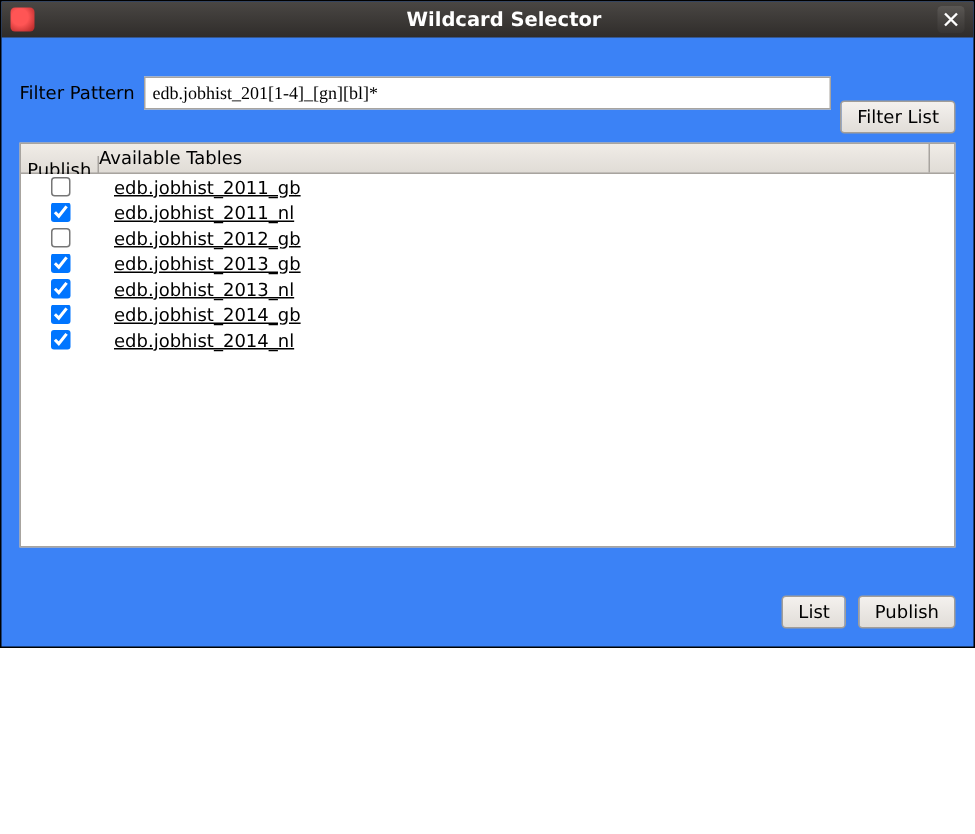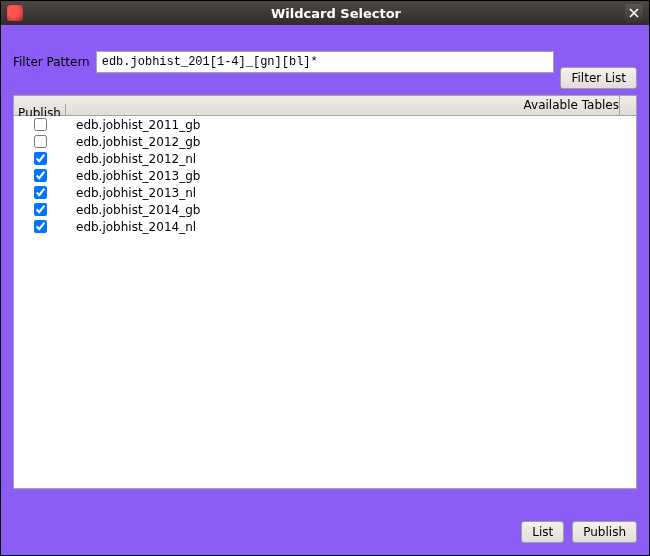--- a/index.html
+++ b/index.html
@@ -5,22 +5,22 @@
   * { box-sizing: border-box; }
   html, body { margin:0; padding:0; }
   body {
     width:650px; height:556px;
     font-family: "DejaVu Sans", "Liberation Sans", Arial, sans-serif;
     font-size:12px;
     background:#fff;
     overflow:hidden;
   }
   .window {
-    width:650px; height:556px;
-    background:#8b5cf6;
+    width:650px; height:432px;
+    background:#3b82f6;
     border:1px solid #000;
     display:flex; flex-direction:column;
   }
   .titlebar {
     height:24px;
     background:linear-gradient(to bottom,#4a4744,#2f2c2a);
     color:#fff;
     display:flex; align-items:center;
     padding:0 6px;
     font-weight:bold;
@@ -56,21 +56,21 @@
     margin-bottom:6px;
   }
   .filter-row label { white-space:nowrap; }
   .filter-row input[type=text] {
     flex:1;
     height:22px;
     border:1px solid #a8a49f;
     background:#fff;
     padding:1px 5px;
     font-size:12px;
-    font-family:Liberation Mono, monospace;
+    font-family:Liberation Serif, serif;
   }
   .btn {
     height:22px;
     padding:1px 10px;
     background:linear-gradient(to bottom,#f4f1ee,#e1ddd8);
     border:1px solid #a19d98;
     border-radius:3px;
     font-size:12px;
     font-family:inherit;
     cursor:pointer;
@@ -92,21 +92,21 @@
     align-items:center;
   }
   .th-publish {
     width:52px;
     text-align:center;
     border-right:1px solid #a8a49f;
     height:100%; line-height:19px;margin-top:16px;
   }
   .th-avail {
     flex:1;
-    text-align:right;
+    text-align:left;
     height:100%; line-height:19px;
     border-right:1px solid #a8a49f;
   }
   .th-spacer { width:16px; }
   .table-body {
     flex:1;
     background:#fff;
     overflow:auto;
   }
   .row {
@@ -115,20 +115,21 @@
     align-items:center;
     border-bottom:0;
   }
   .cell-check {
     width:52px; text-align:center;
     display:flex; justify-content:center; align-items:center;
   }
   .cell-name {
     flex:1;
     padding-left:10px;
+    text-decoration:underline;
   }
   input[type=checkbox] {
     width:13px; height:13px;
     margin:0;
   }
   .bottom1 {
     display:flex; align-items:center;
     padding:6px 0 4px 0;
     gap:8px;
   }
@@ -172,29 +173,29 @@
       </div>
       <div class="table-body" id="table-body">
           <div class="row">
             <div class="cell-check">
               <input type="checkbox" style="">
             </div>
             <div class="cell-name">edb.jobhist_2011_gb</div>
           </div>
           <div class="row">
             <div class="cell-check">
+              <input type="checkbox" checked="" style="">
+            </div>
+            <div class="cell-name">edb.jobhist_2011_nl</div>
+          </div>
+          <div class="row">
+            <div class="cell-check">
               <input type="checkbox" style="">
             </div>
             <div class="cell-name">edb.jobhist_2012_gb</div>
-          </div>
-          <div class="row">
-            <div class="cell-check">
-              <input type="checkbox" checked="" style="">
-            </div>
-            <div class="cell-name">edb.jobhist_2012_nl</div>
           </div>
           <div class="row">
             <div class="cell-check">
               <input type="checkbox" checked="" style="">
             </div>
             <div class="cell-name">edb.jobhist_2013_gb</div>
           </div>
           <div class="row">
             <div class="cell-check">
               <input type="checkbox" checked="" style="">

